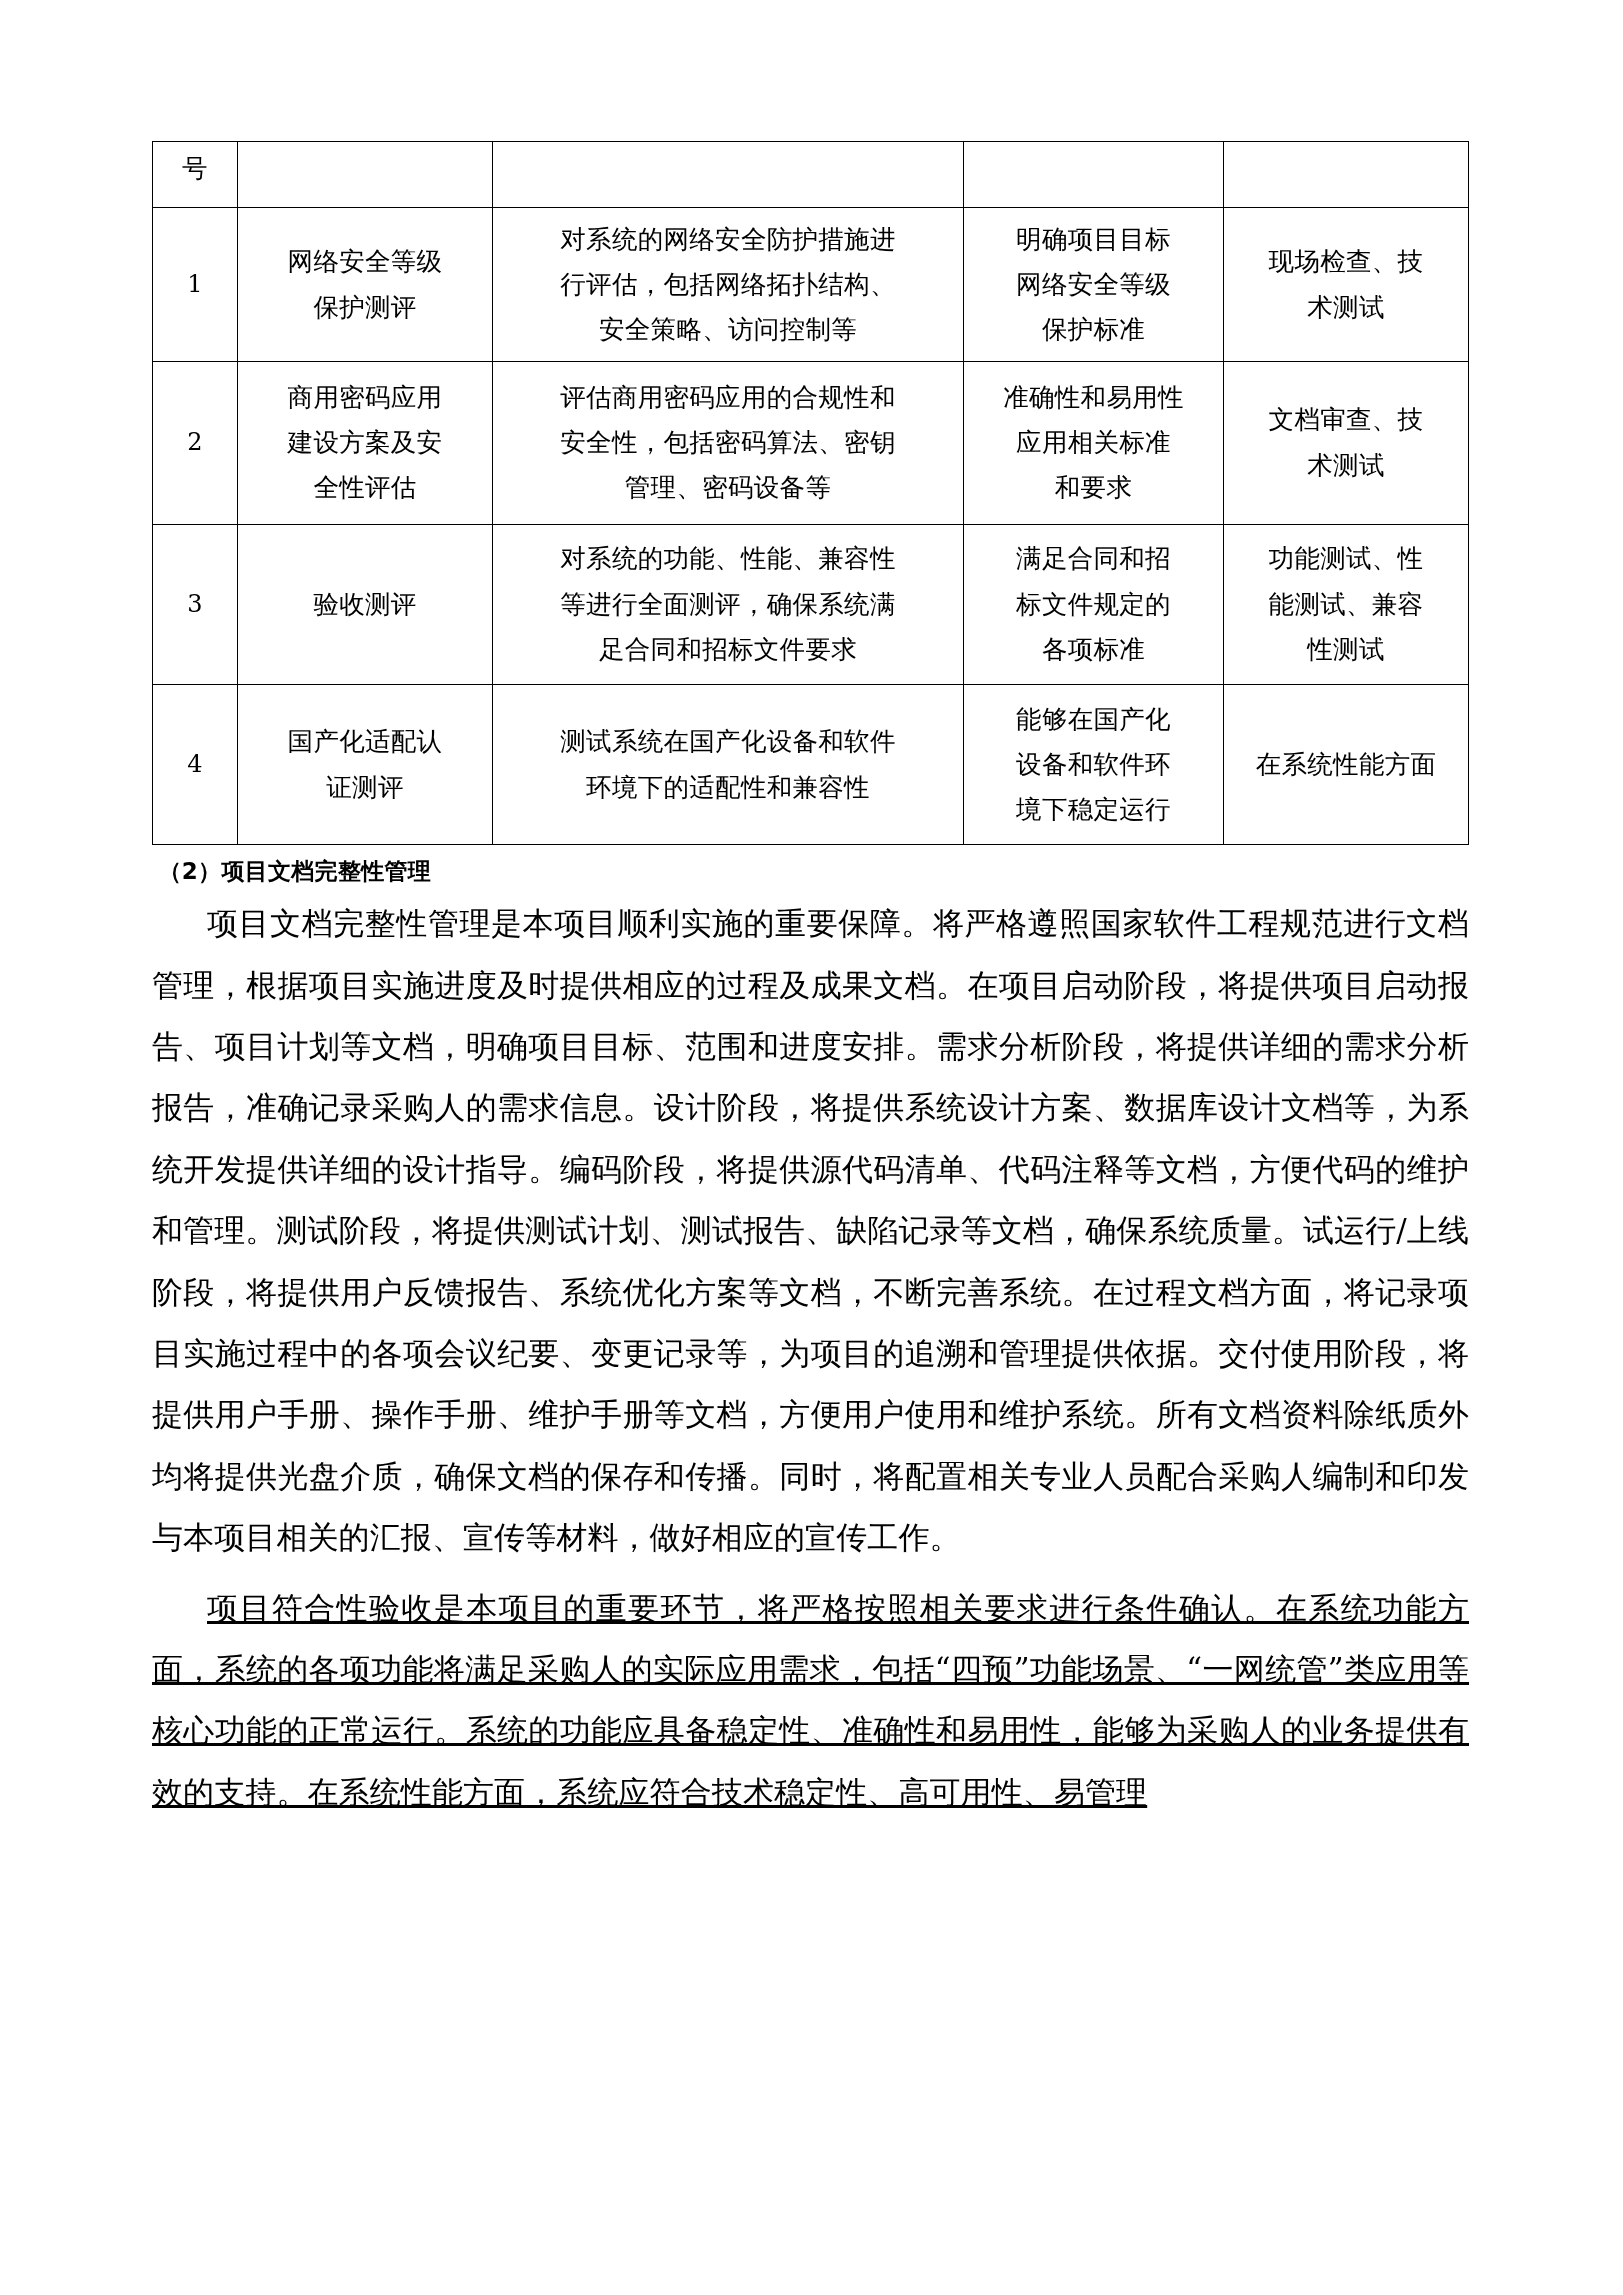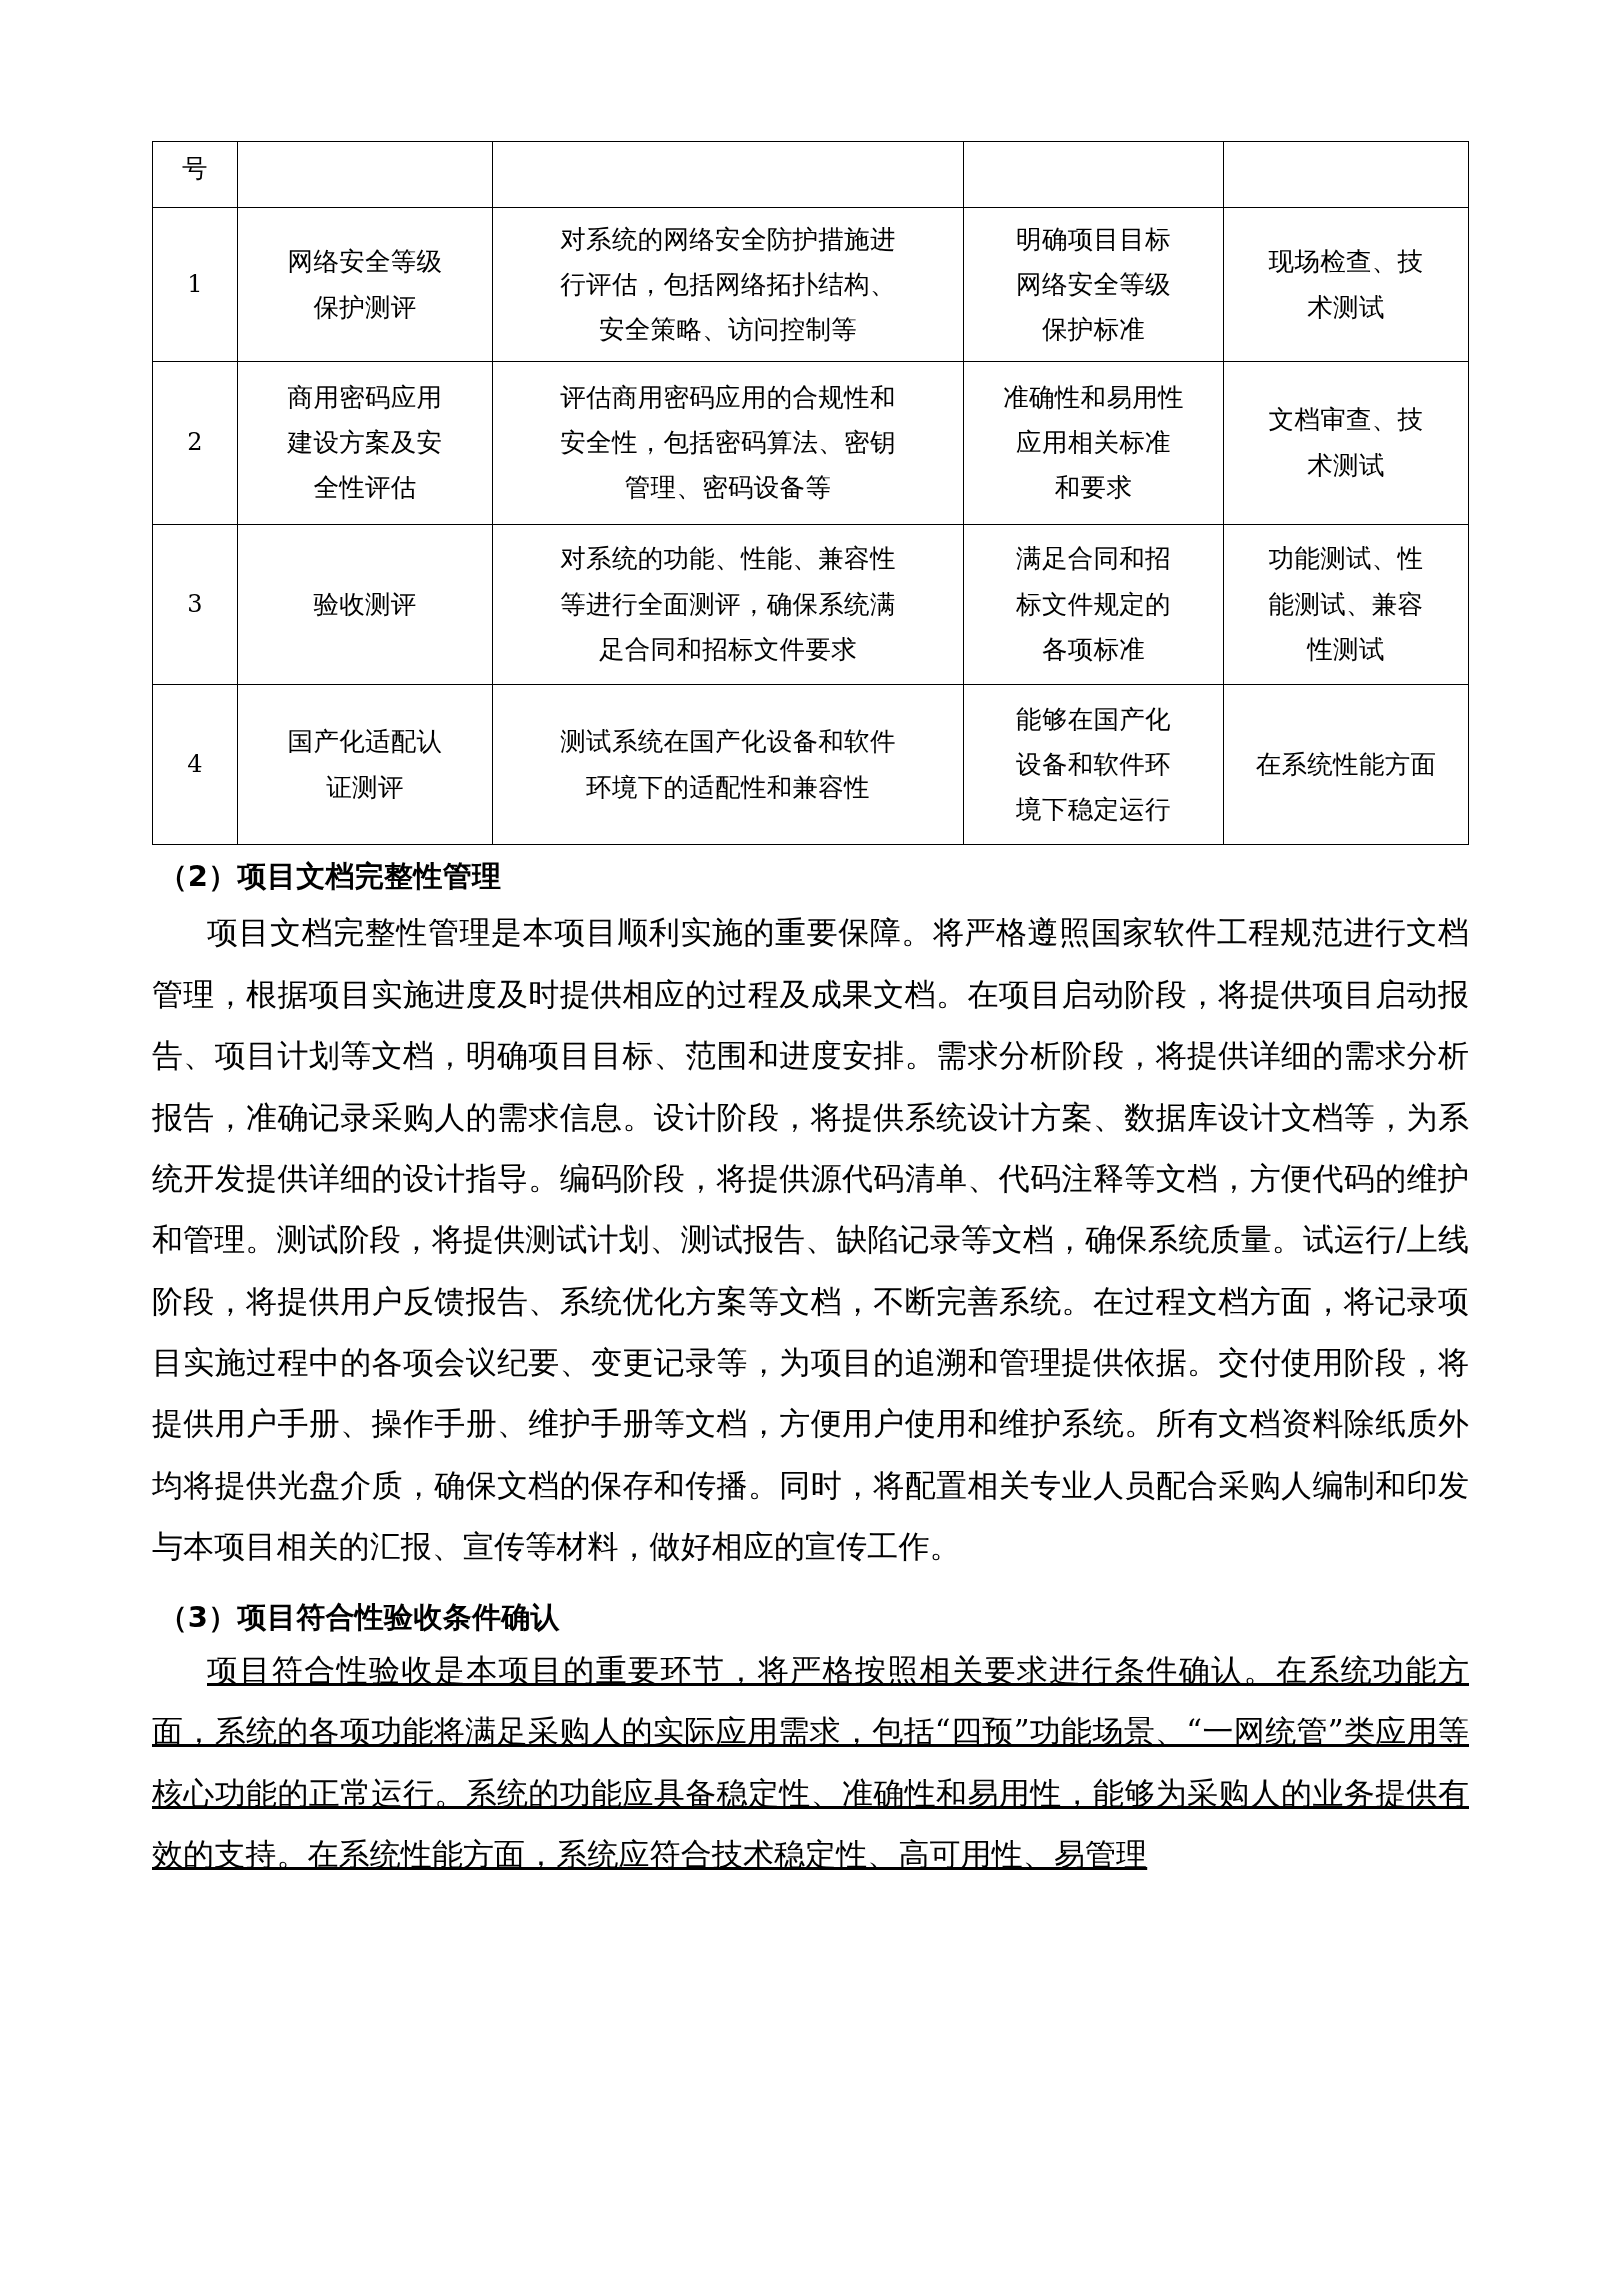--- a/index.html
+++ b/index.html
@@ -60,21 +60,21 @@
   }
   table.spec-table tr.r1 td { height: 147px; }
   table.spec-table tr.r2 td { height: 157px; }
   table.spec-table tr.r3 td { height: 154px; }
   table.spec-table tr.r4 td { height: 154px; }
 
   .cell-line { display: block; white-space: nowrap; }
 
   
   .heading {
-    font-size: 29px;
+    font-size: 23px;
     font-weight: bold;
     line-height: 1.52;
     margin: 9.2px 0 0 0;
     padding-left: 6.5px;
     letter-spacing: 0.3px;
     font-family: "DejaVu Sans", "Liberation Sans", sans-serif;
   }
   .para {
     font-size: 31px;
     line-height: 1.98;
@@ -198,18 +198,17 @@
           </td>
         </tr>
       </tbody>
     </table>
 
     <h2 class="heading">（2）项目文档完整性管理</h2>
     <p class="para">项目文档完整性管理是本项目顺利实施的重要保障。将严格遵照国家软件工程规范进行文档管理，根据项目实施进度及时提供相应的过程及成果文档。在项目启动阶段，将提供项目启动报告、项目计划等文档，明确项目目标、范围和进度安排。需求分析阶段，将提供详细的需求分析报告，准确记录采购人的需求信息。设计阶段，将提供系统设计方案、数据库设计文档等，为系统开发提供详细的设计指导。编码阶段，将提供源代码清单、代码注释等文档，方便代码的维护和管理。测试阶段，将提供测试计划、测试报告、缺陷记录等文档，确保系统质量。试运行/上线阶段，将提供用户反馈报告、系统优化方案等文档，不断完善系统。在过程文档方面，将记录项目实施过程中的各项会议纪要、变更记录等，为项目的追溯和管理提供依据。交付使用阶段，将提供用户手册、操作手册、维护手册等文档，方便用户使用和维护系统。所有文档资料除纸质外均将提供光盘介质，确保文档的保存和传播。同时，将配置相关专业人员配合采购人编制和印发与本项目相关的汇报、宣传等材料，做好相应的宣传工作。</p>
 
     <div class="spacer-sm"></div>
 
-    <h2 class="heading">（3）项目符合性验收条件确认</h2>
     <p class="para tight">项目符合性验收是本项目的重要环节，将严格按照相关要求进行条件确认。在系统功能方面，系统的各项功能将满足采购人的实际应用需求，包括“四预”功能场景、“一网统管”类应用等核心功能的正常运行。系统的功能应具备稳定性、准确性和易用性，能够为采购人的业务提供有效的支持。在系统性能方面，系统应符合技术稳定性、高可用性、易管理</p>
 
   </div>
 </div>
 
 
 </body></html>

